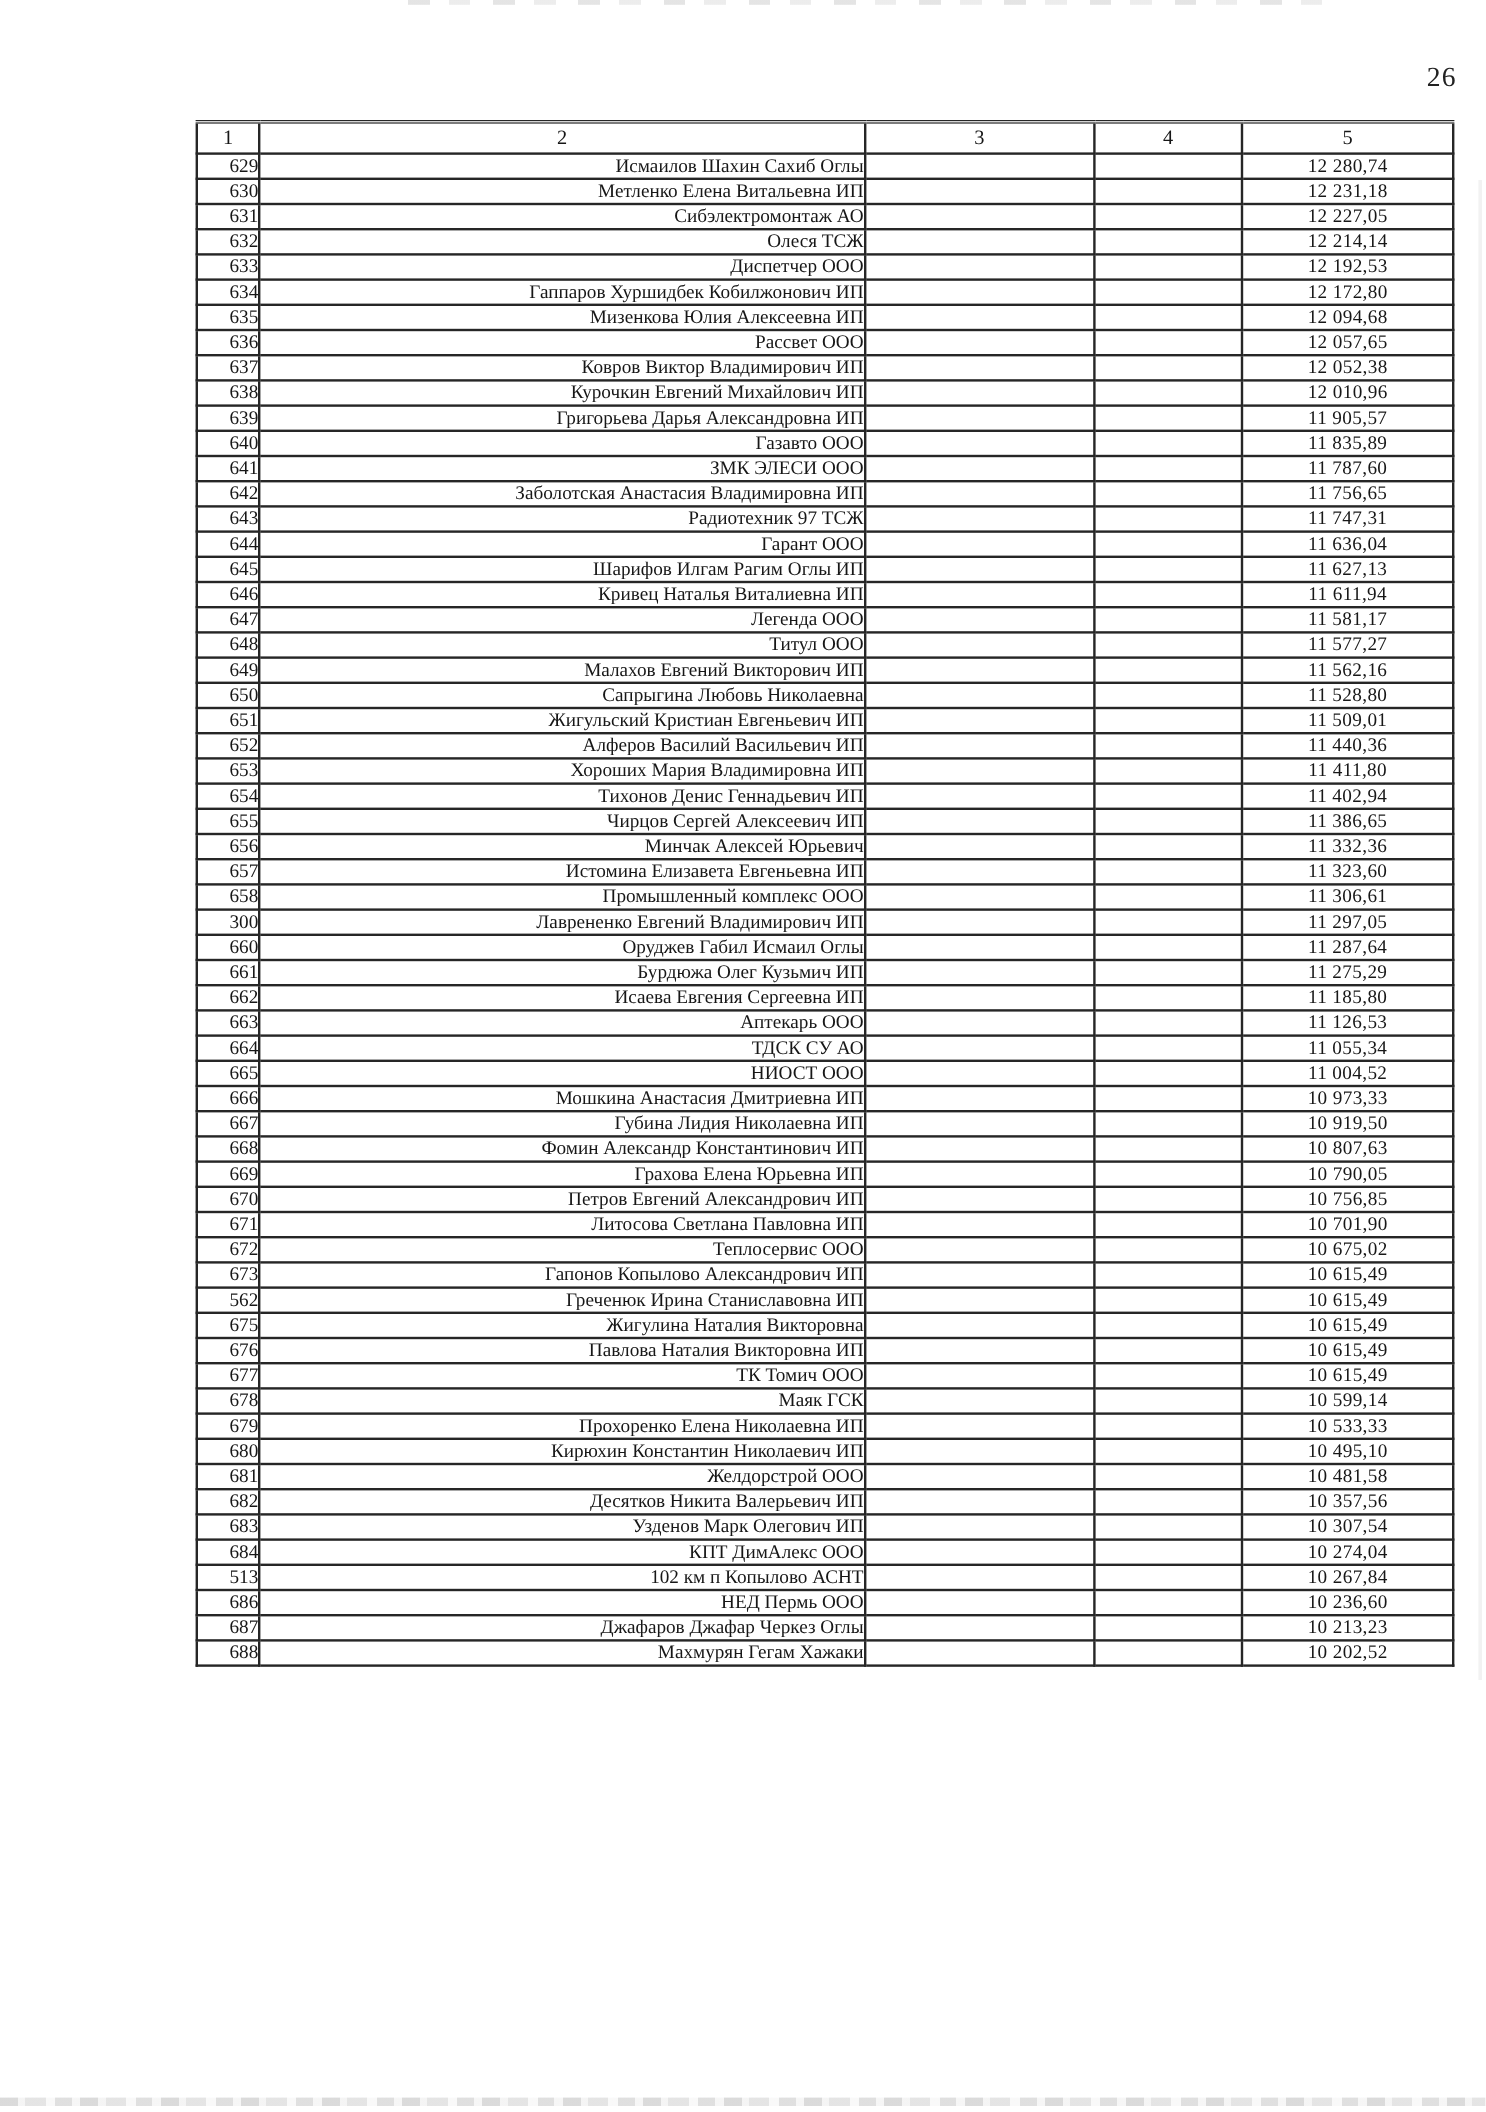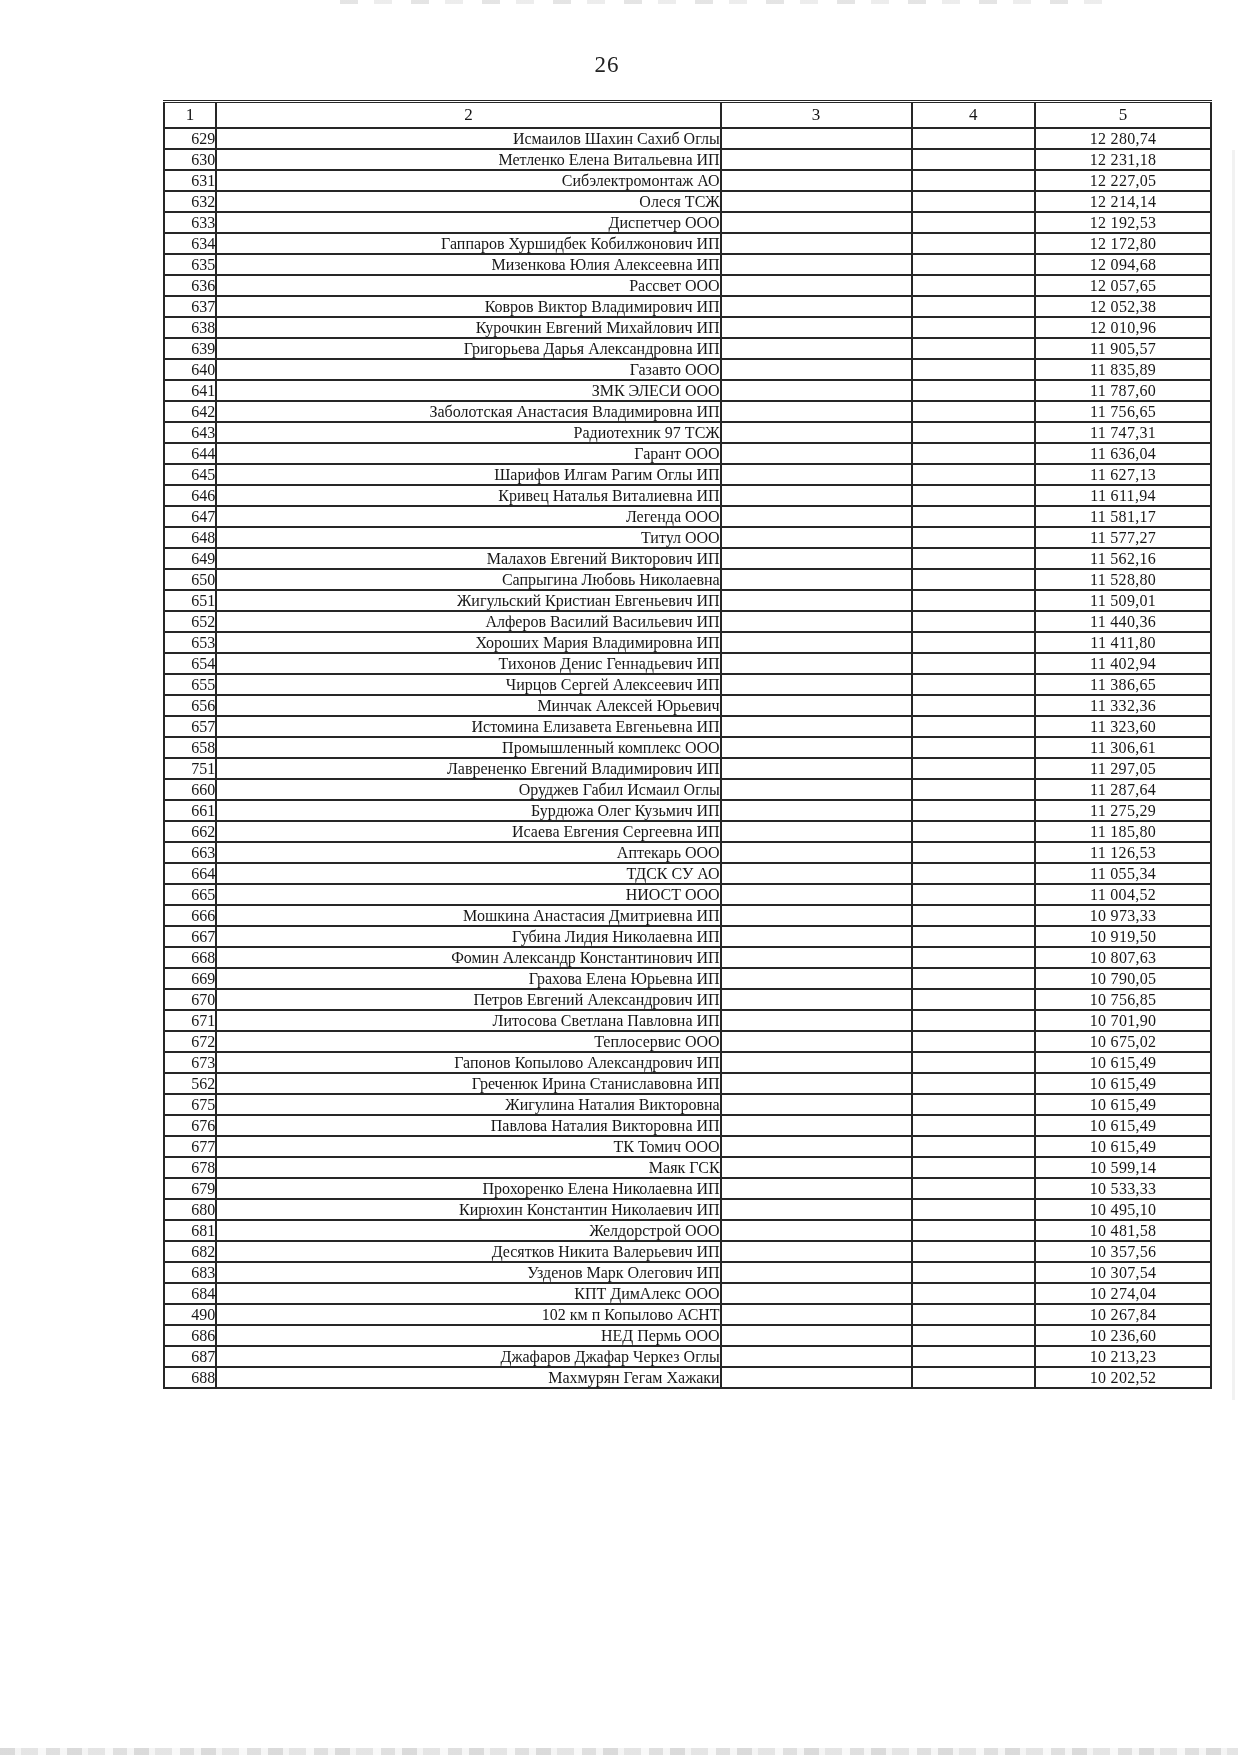--- a/index.html
+++ b/index.html
@@ -13,21 +13,21 @@
     height: 1760px;
     overflow: hidden;
     font-family: "Liberation Serif", "DejaVu Serif", serif;
     color: #1b1b1b;
   }
   .page-number {
     position: absolute;
     top: 52px;
     left: 0;
     width: 1214px; 
-    text-align: center;
+    text-align: right;
     font-size: 23px;
     letter-spacing: 1px;
     color: #222;
   }
   table.data-table {
     position: absolute;
     left: 163px;
     top: 100px;
     width: 1049px;
     border-collapse: collapse;
@@ -312,21 +312,21 @@
         <td class="col5">11 323,60</td>
       </tr>
       <tr>
         <td class="col1">658</td>
         <td class="col2">Промышленный комплекс ООО</td>
         <td class="col3"></td>
         <td class="col4"></td>
         <td class="col5">11 306,61</td>
       </tr>
       <tr>
-        <td class="col1">751</td>
+        <td class="col1">300</td>
         <td class="col2">Лаврененко Евгений Владимирович ИП</td>
         <td class="col3"></td>
         <td class="col4"></td>
         <td class="col5">11 297,05</td>
       </tr>
       <tr>
         <td class="col1">660</td>
         <td class="col2">Оруджев Габил Исмаил Оглы</td>
         <td class="col3"></td>
         <td class="col4"></td>
@@ -494,21 +494,21 @@
         <td class="col5">10 307,54</td>
       </tr>
       <tr>
         <td class="col1">684</td>
         <td class="col2">КПТ ДимАлекс ООО</td>
         <td class="col3"></td>
         <td class="col4"></td>
         <td class="col5">10 274,04</td>
       </tr>
       <tr>
-        <td class="col1">490</td>
+        <td class="col1">513</td>
         <td class="col2">102 км п Копылово АСНТ</td>
         <td class="col3"></td>
         <td class="col4"></td>
         <td class="col5">10 267,84</td>
       </tr>
       <tr>
         <td class="col1">686</td>
         <td class="col2">НЕД Пермь ООО</td>
         <td class="col3"></td>
         <td class="col4"></td>

